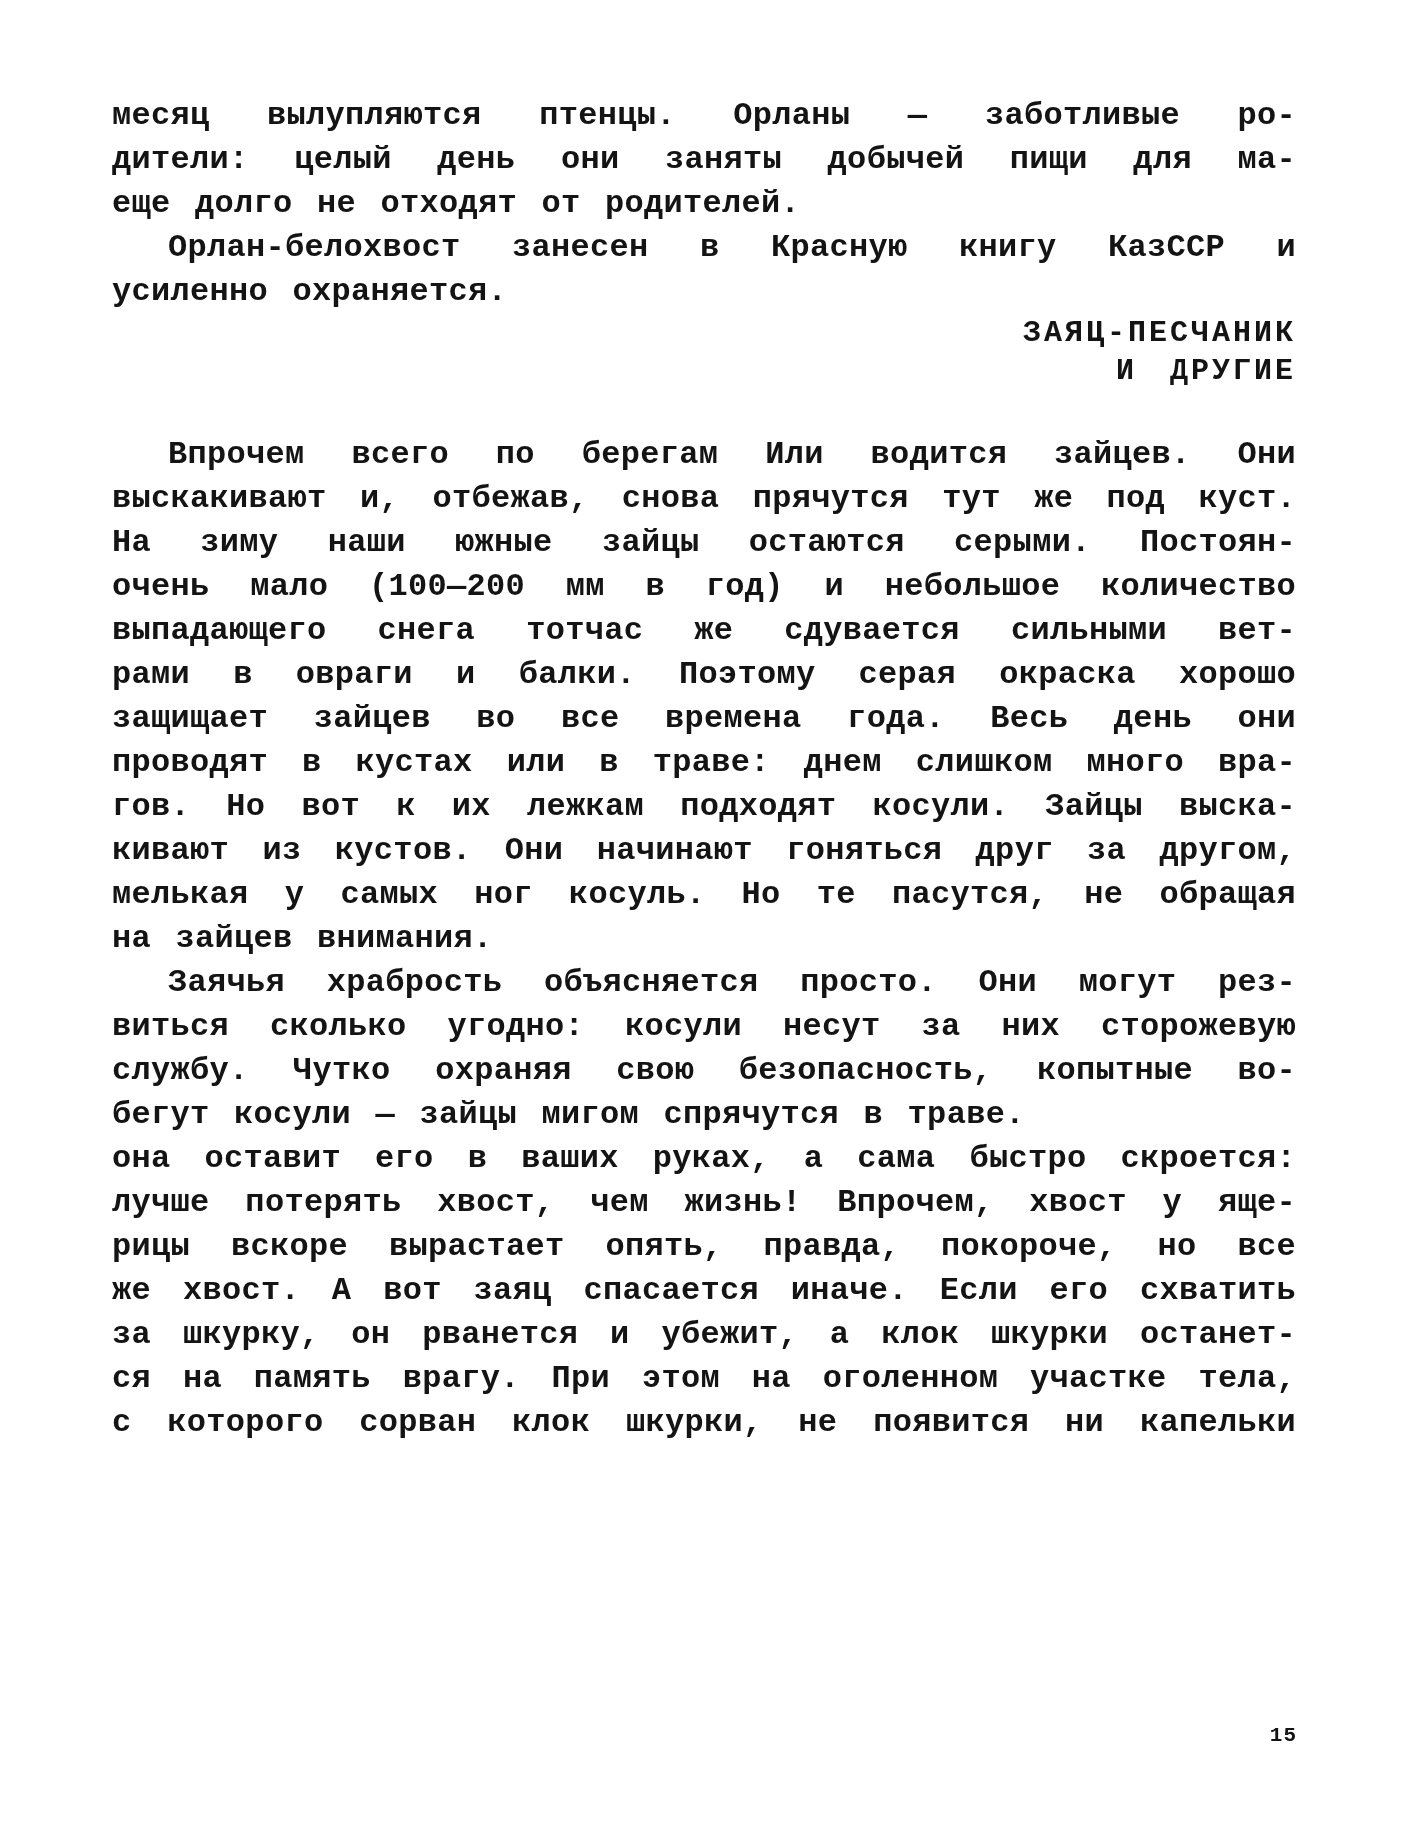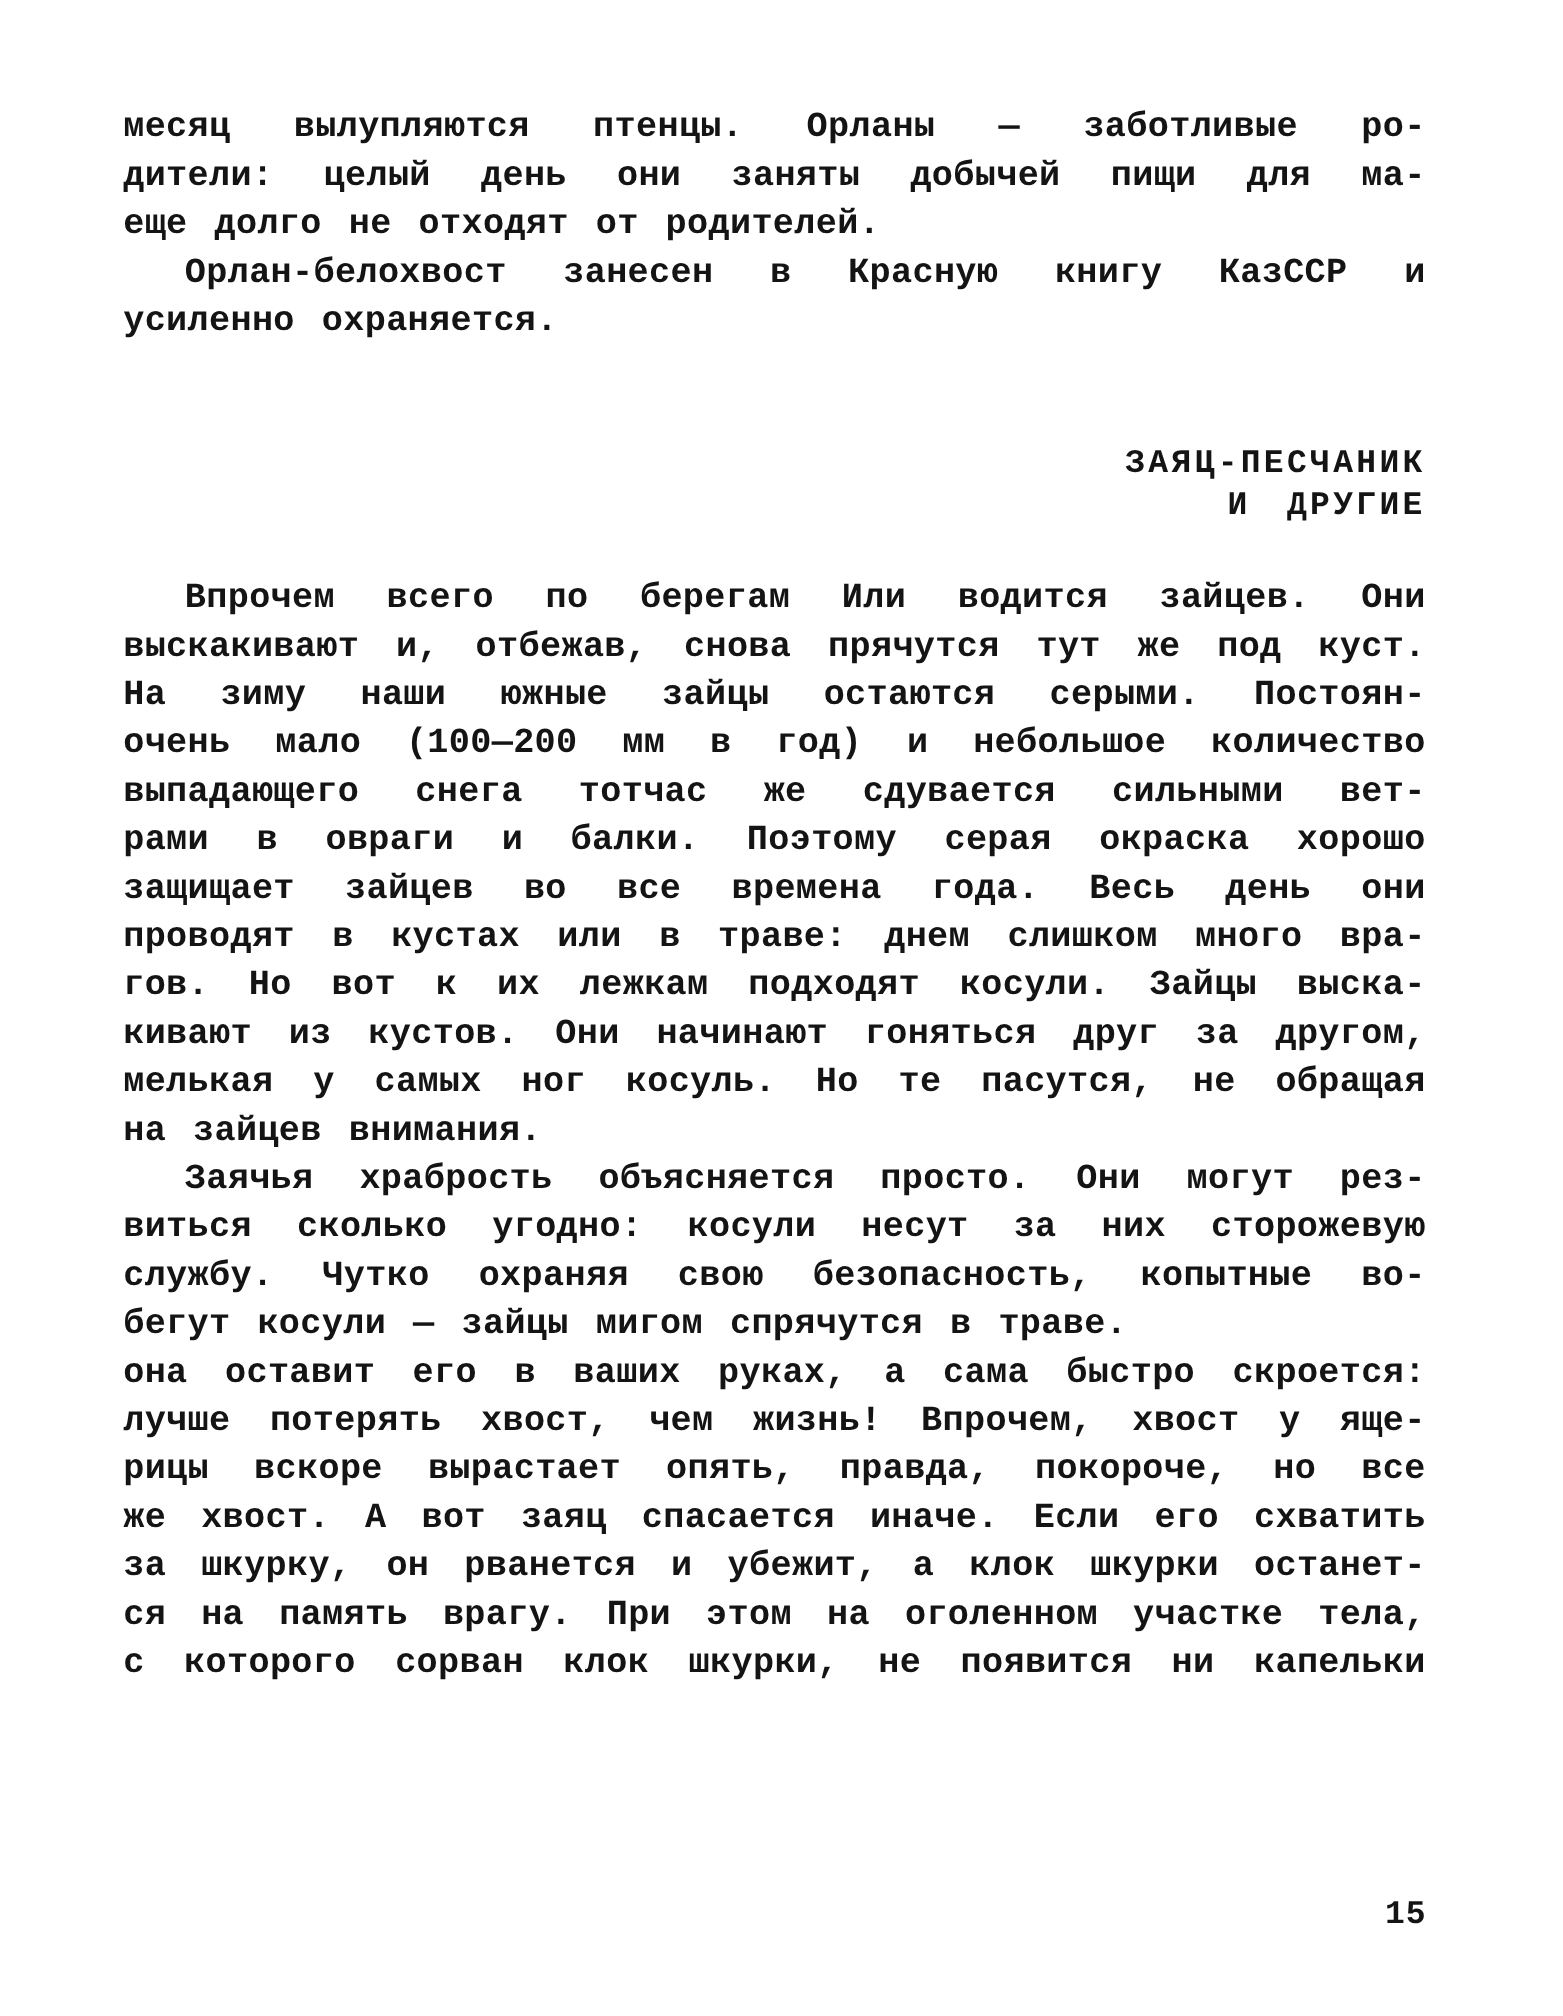--- a/index.html
+++ b/index.html
@@ -34,36 +34,35 @@
     text-align-last: justify;
     overflow: hidden;
   }
   .line.pl {            
     text-align-last: left;
   }
   .line.ind {           
     text-indent: 56px;
   }
   .heading {
-    margin-top: 89px;
     text-align: right;
     font-size: 30px;
     line-height: 38px;
     font-weight: 700;
     letter-spacing: 3px;
     word-spacing: 12px;
   }
   .para-c {
     margin-top: 43px;
   }
   .page-number {
     position: absolute;
     top: 1724px;
     right: 124px;
-    font-size: 30px;
+    font-size: 21px;
     font-weight: 700;
     letter-spacing: 1px;
   }
 </style>
 </head>
 <body>
 
 <div class="page">
 
   <div class="text-column">

